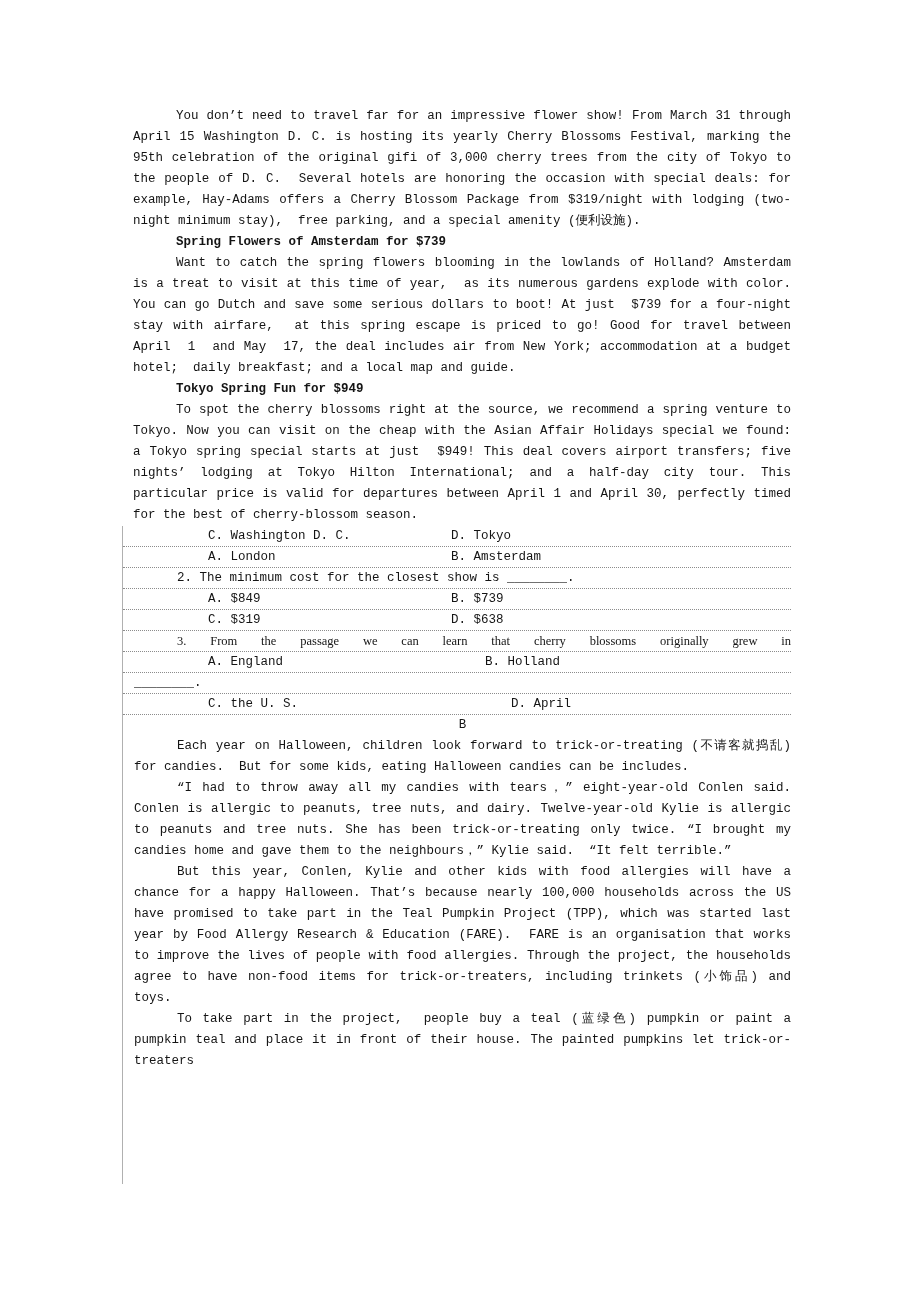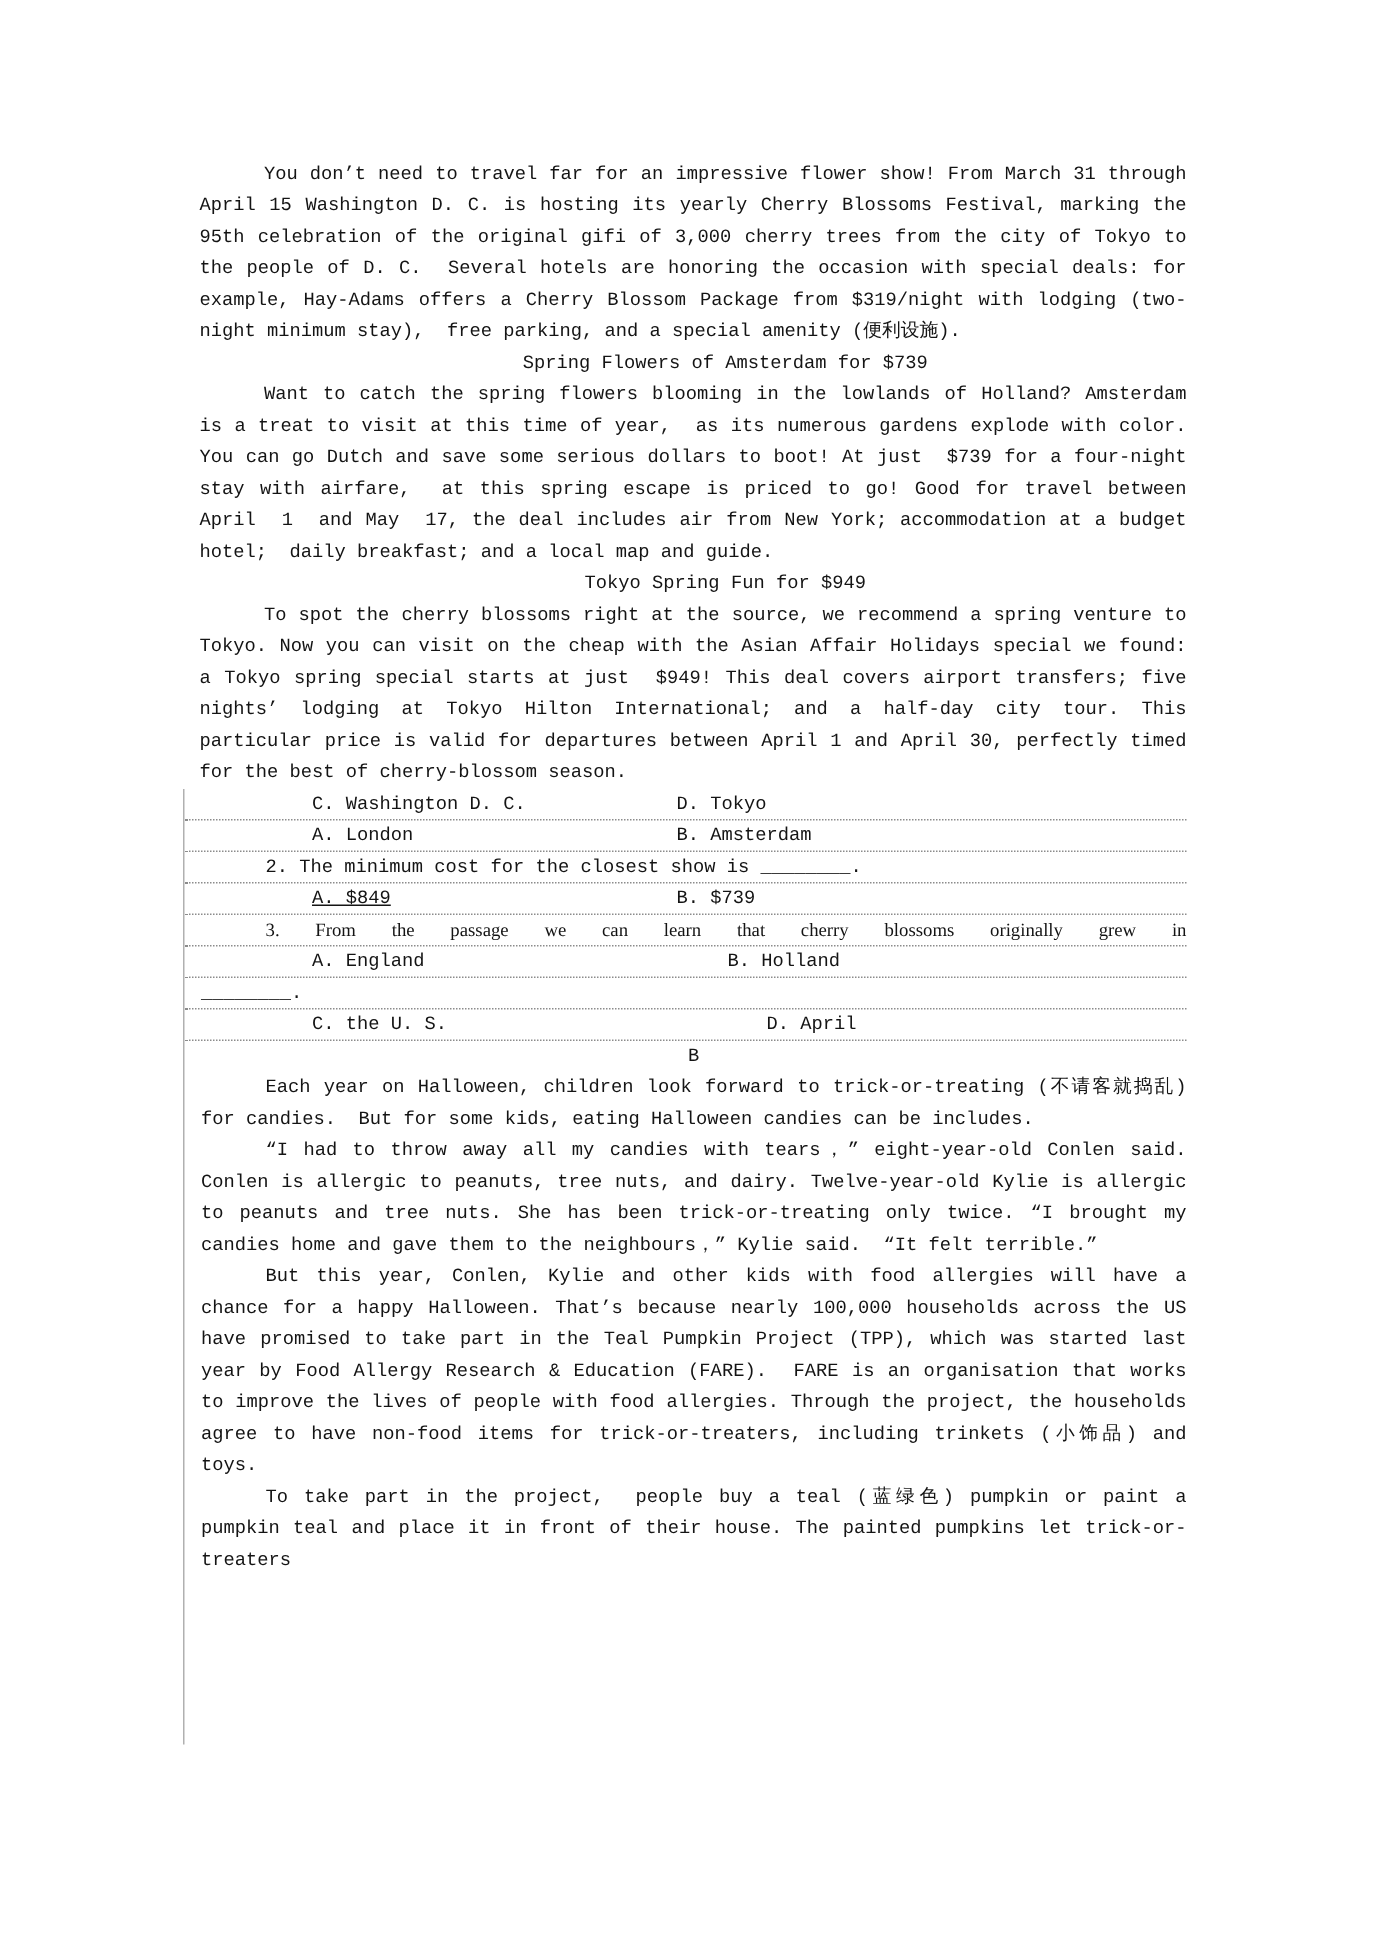--- a/index.html
+++ b/index.html
@@ -30,23 +30,22 @@
   .row {
     padding-left: 11px;
     line-height: 21px;
     white-space: pre-wrap;
   }
   .para {
     text-align: justify;
     text-indent: 43px;
   }
   .heading {
-    font-weight: 400;
+    font-weight: 700;
     text-indent: 43px;
-    text-align: center;
   }
   .qline { padding-left: 54px; }
   .qline.noindent { padding-left: 11px; }
   .qline.stretch { text-align: justify; text-align-last: justify; font-family: Liberation Serif, serif; }
   .options { display: flex; padding-left: 85px; }
   .dotted {
     border-bottom: 1px dotted var(--dotted-color, #8c8c8c);
     line-height: 20px;
   }
   .center { text-align: center; }
@@ -60,21 +59,22 @@
         <div class="row para">You don’t need to travel far for an impressive flower show! From March 31 through April 15 Washington D. C. is hosting its yearly Cherry Blossoms Festival, marking the 95th celebration of the original gifi of 3,000 cherry trees from the city of Tokyo to the people of D. C.  Several hotels are honoring the occasion with special deals: for example, Hay-Adams offers a Cherry Blossom Package from $319/night with lodging (two-night minimum stay),  free parking, and a special amenity (便利设施).</div>
         <div class="row heading">Spring Flowers of Amsterdam for $739</div>
         <div class="row para">Want to catch the spring flowers blooming in the lowlands of Holland? Amsterdam is a treat to visit at this time of year,  as its numerous gardens explode with color. You can go Dutch and save some serious dollars to boot! At just  $739 for a four-night stay with airfare,  at this spring escape is priced to go! Good for travel between April  1  and May  17, the deal includes air from New York; accommodation at a budget hotel;  daily breakfast; and a local map and guide.</div>
         <div class="row heading">Tokyo Spring Fun for $949</div>
         <div class="row para">To spot the cherry blossoms right at the source, we recommend a spring venture to Tokyo. Now you can visit on the cheap with the Asian Affair Holidays special we found: a Tokyo spring special starts at just  $949! This deal covers airport transfers; five nights’ lodging at Tokyo Hilton International; and a half-day city tour. This particular price is valid for departures between April 1 and April 30, perfectly timed for the best of cherry-blossom season.</div>
       </div>
       <div class="section bordered">
         <div class="row options dotted"><span style="flex: 0 0 243px;">C. Washington D. C.</span><span>D. Tokyo</span></div>
         <div class="row options dotted"><span style="flex: 0 0 243px;">A. London</span><span>B. Amsterdam</span></div>
         <div class="row qline dotted">2. The minimum cost for the closest show is ________.</div>
-        <div class="row options dotted"><span style="flex: 0 0 243px; text-decoration: underline;">A. $849</span><span>B. $739</span></div>
+        <div class="row options dotted"><span style="flex: 0 0 243px;">A. $849</span><span>B. $739</span></div>
+        <div class="row options dotted"><span style="flex: 0 0 243px;">C. $319</span><span>D. $638</span></div>
         <div class="row qline dotted stretch">3. From the passage we can learn that cherry blossoms originally grew in</div>
         <div class="row options dotted"><span style="flex: 0 0 277px;">A. England</span><span>B. Holland</span></div>
         <div class="row qline dotted noindent">________.</div>
         <div class="row options dotted"><span style="flex: 0 0 303px;">C. the U. S.</span><span>D. April</span></div>
       </div>
       <div class="section bordered">
         <div class="row center">B</div>
         <div class="row para">Each year on Halloween, children look forward to trick-or-treating (不请客就捣乱) for candies.  But for some kids, eating Halloween candies can be includes.</div>
         <div class="row para">“I had to throw away all my candies with tears，” eight-year-old Conlen said. Conlen is allergic to peanuts, tree nuts, and dairy. Twelve-year-old Kylie is allergic to peanuts and tree nuts. She has been trick-or-treating only twice. “I brought my candies home and gave them to the neighbours，” Kylie said.  “It felt terrible.”</div>
         <div class="row para">But this year, Conlen, Kylie and other kids with food allergies will have a chance for a happy Halloween. That’s because nearly 100,000 households across the US have promised to take part in the Teal Pumpkin Project (TPP), which was started last year by Food Allergy Research &amp; Education (FARE).  FARE is an organisation that works to improve the lives of people with food allergies. Through the project, the households agree to have non-food items for trick-or-treaters, including trinkets (小饰品) and toys.</div>

